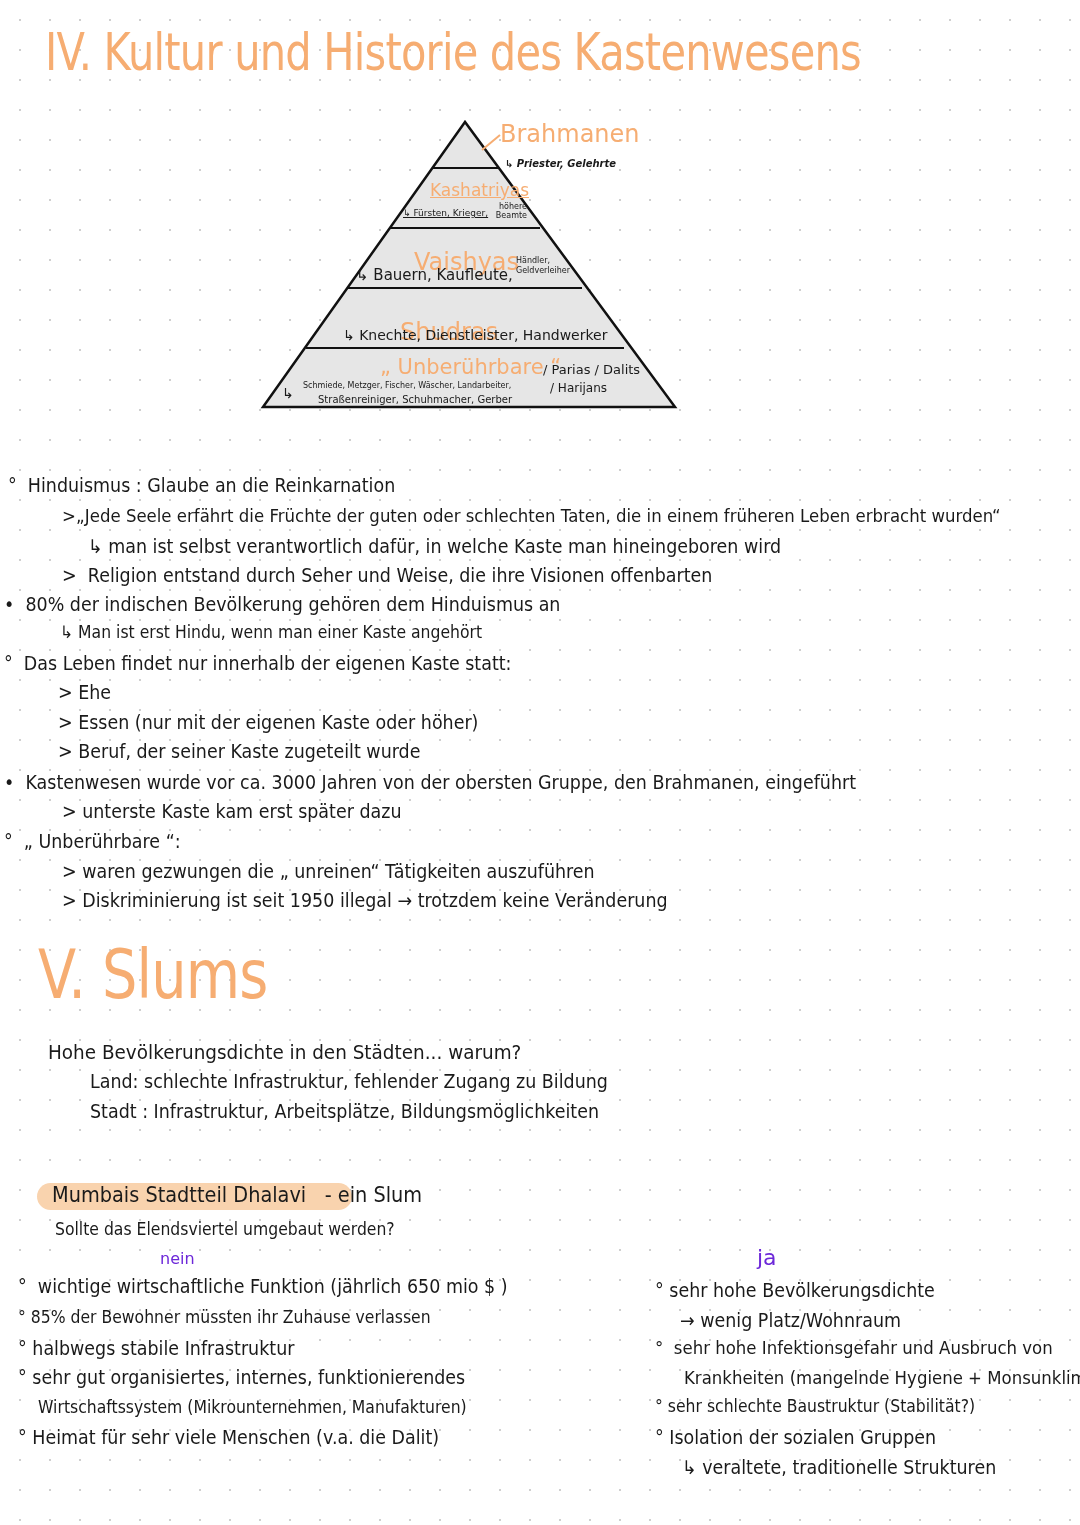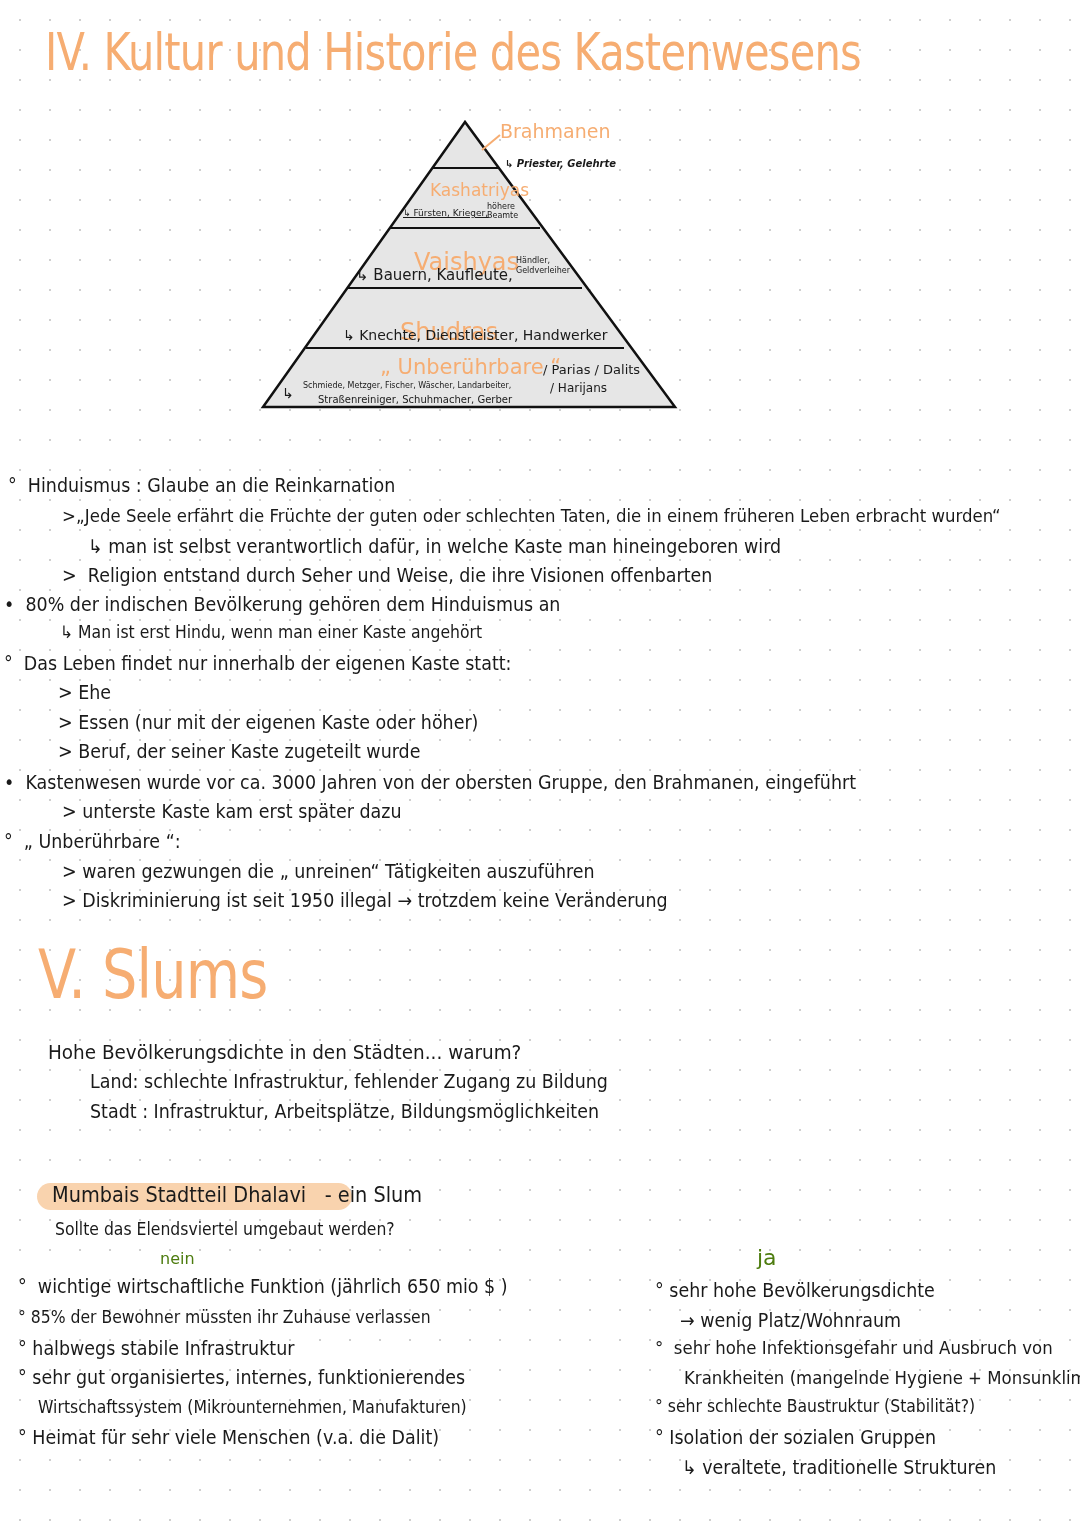--- a/index.html
+++ b/index.html
@@ -12,21 +12,21 @@
     font-family: "DejaVu Sans", sans-serif;
     color: #1a1a1a;
   }
   .abs { position: absolute; white-space: nowrap; }
   .title {
     font-family: "DejaVu Sans", sans-serif;
     color: #F6AD72; font-weight: 400; letter-spacing: -1px;
   }
   .h1 { left: 45px; top: 22px; font-size: 52px; transform: scaleX(0.80); transform-origin: left top; }
   .h2 { left: 38px; top: 935px; font-size: 68px; transform: scaleX(0.82); transform-origin: left top; }
-  .orange { color: #4d7c0f; }
+  .orange { color: #6d28d9; }
   .line { font-size: 19px; transform: scaleX(0.92); transform-origin: left top; }
   .tiny { font-size: 9px; }
   .pyr-label { font-size: 22px; color: #F6AD72; }
   .pyr-sub { font-size: 15px; color: #1a1a1a; }
   .highlight {
     position: absolute; left: 37px; top: 1183px; width: 315px; height: 27px;
     background: #F9D3AE; border-radius: 14px;
   }
   svg.pyramid { position: absolute; left: 255px; top: 115px; }
 </style>
@@ -37,26 +37,26 @@
 
 <svg class="pyramid" width="430" height="300">
   <polygon points="210,7 8,292 420,292" fill="#E6E6E6" stroke="#111" stroke-width="2.5"></polygon>
   <line x1="177" y1="53" x2="243" y2="53" stroke="#111" stroke-width="2"></line>
   <line x1="135" y1="113" x2="285" y2="113" stroke="#111" stroke-width="2"></line>
   <line x1="93" y1="173" x2="327" y2="173" stroke="#111" stroke-width="2"></line>
   <line x1="51" y1="233" x2="369" y2="233" stroke="#111" stroke-width="2"></line>
   <line x1="227" y1="35" x2="245" y2="20" stroke="#F6AD72" stroke-width="2"></line>
 </svg>
 
-<div class="abs pyr-label" style="left:500px;top:120px;font-size:19px;">Brahmanen</div>
+<div class="abs pyr-label" style="left:500px;top:120px;font-size:24px;">Brahmanen</div>
 <div class="abs pyr-sub" style="left:505px;top:158px;font-size:10px;font-weight:bold;font-style:italic;">↳ Priester, Gelehrte</div>
 
-<div class="abs pyr-label" style="left:430px;top:180px;font-size:17px;">Kashatriyas</div>
+<div class="abs pyr-label" style="left:430px;top:180px;font-size:17px;text-decoration:underline;">Kashatriyas</div>
 <div class="abs tiny" style="left:403px;top:208px;text-decoration:underline;">↳ Fürsten, Krieger,</div>
-<div class="abs tiny" style="left:487px;top:202px;width:40px;white-space:normal;line-height:9px;font-size:8px;">höhere Beamte</div>
+<div class="abs tiny" style="left:487px;top:202px;width:40px;white-space:normal;line-height:9px;font-size:8px;text-align:right;">höhere Beamte</div>
 
 <div class="abs pyr-label" style="left:414px;top:236px;font-size:24px;margin-top:12px;">Vaishyas</div>
 <div class="abs pyr-sub" style="left:356px;top:266px;font-size:15px;">↳ Bauern, Kaufleute,</div>
 <div class="abs tiny" style="left:516px;top:256px;width:75px;white-space:normal;line-height:10px;font-size:8px;">Händler, Geldverleiher</div>
 
 <div class="abs pyr-label" style="left:400px;top:295px;font-size:24px;margin-top:23px;">Shudras</div>
 <div class="abs pyr-sub" style="left:343px;top:327px;font-size:14px;text-align:center;">↳ Knechte, Dienstleister, Handwerker</div>
 
 <div class="abs pyr-label" style="left:380px;top:355px;font-size:21px;">„ Unberührbare “</div>
 <div class="abs" style="left:543px;top:362px;font-size:13px;">/ Parias / Dalits</div>

